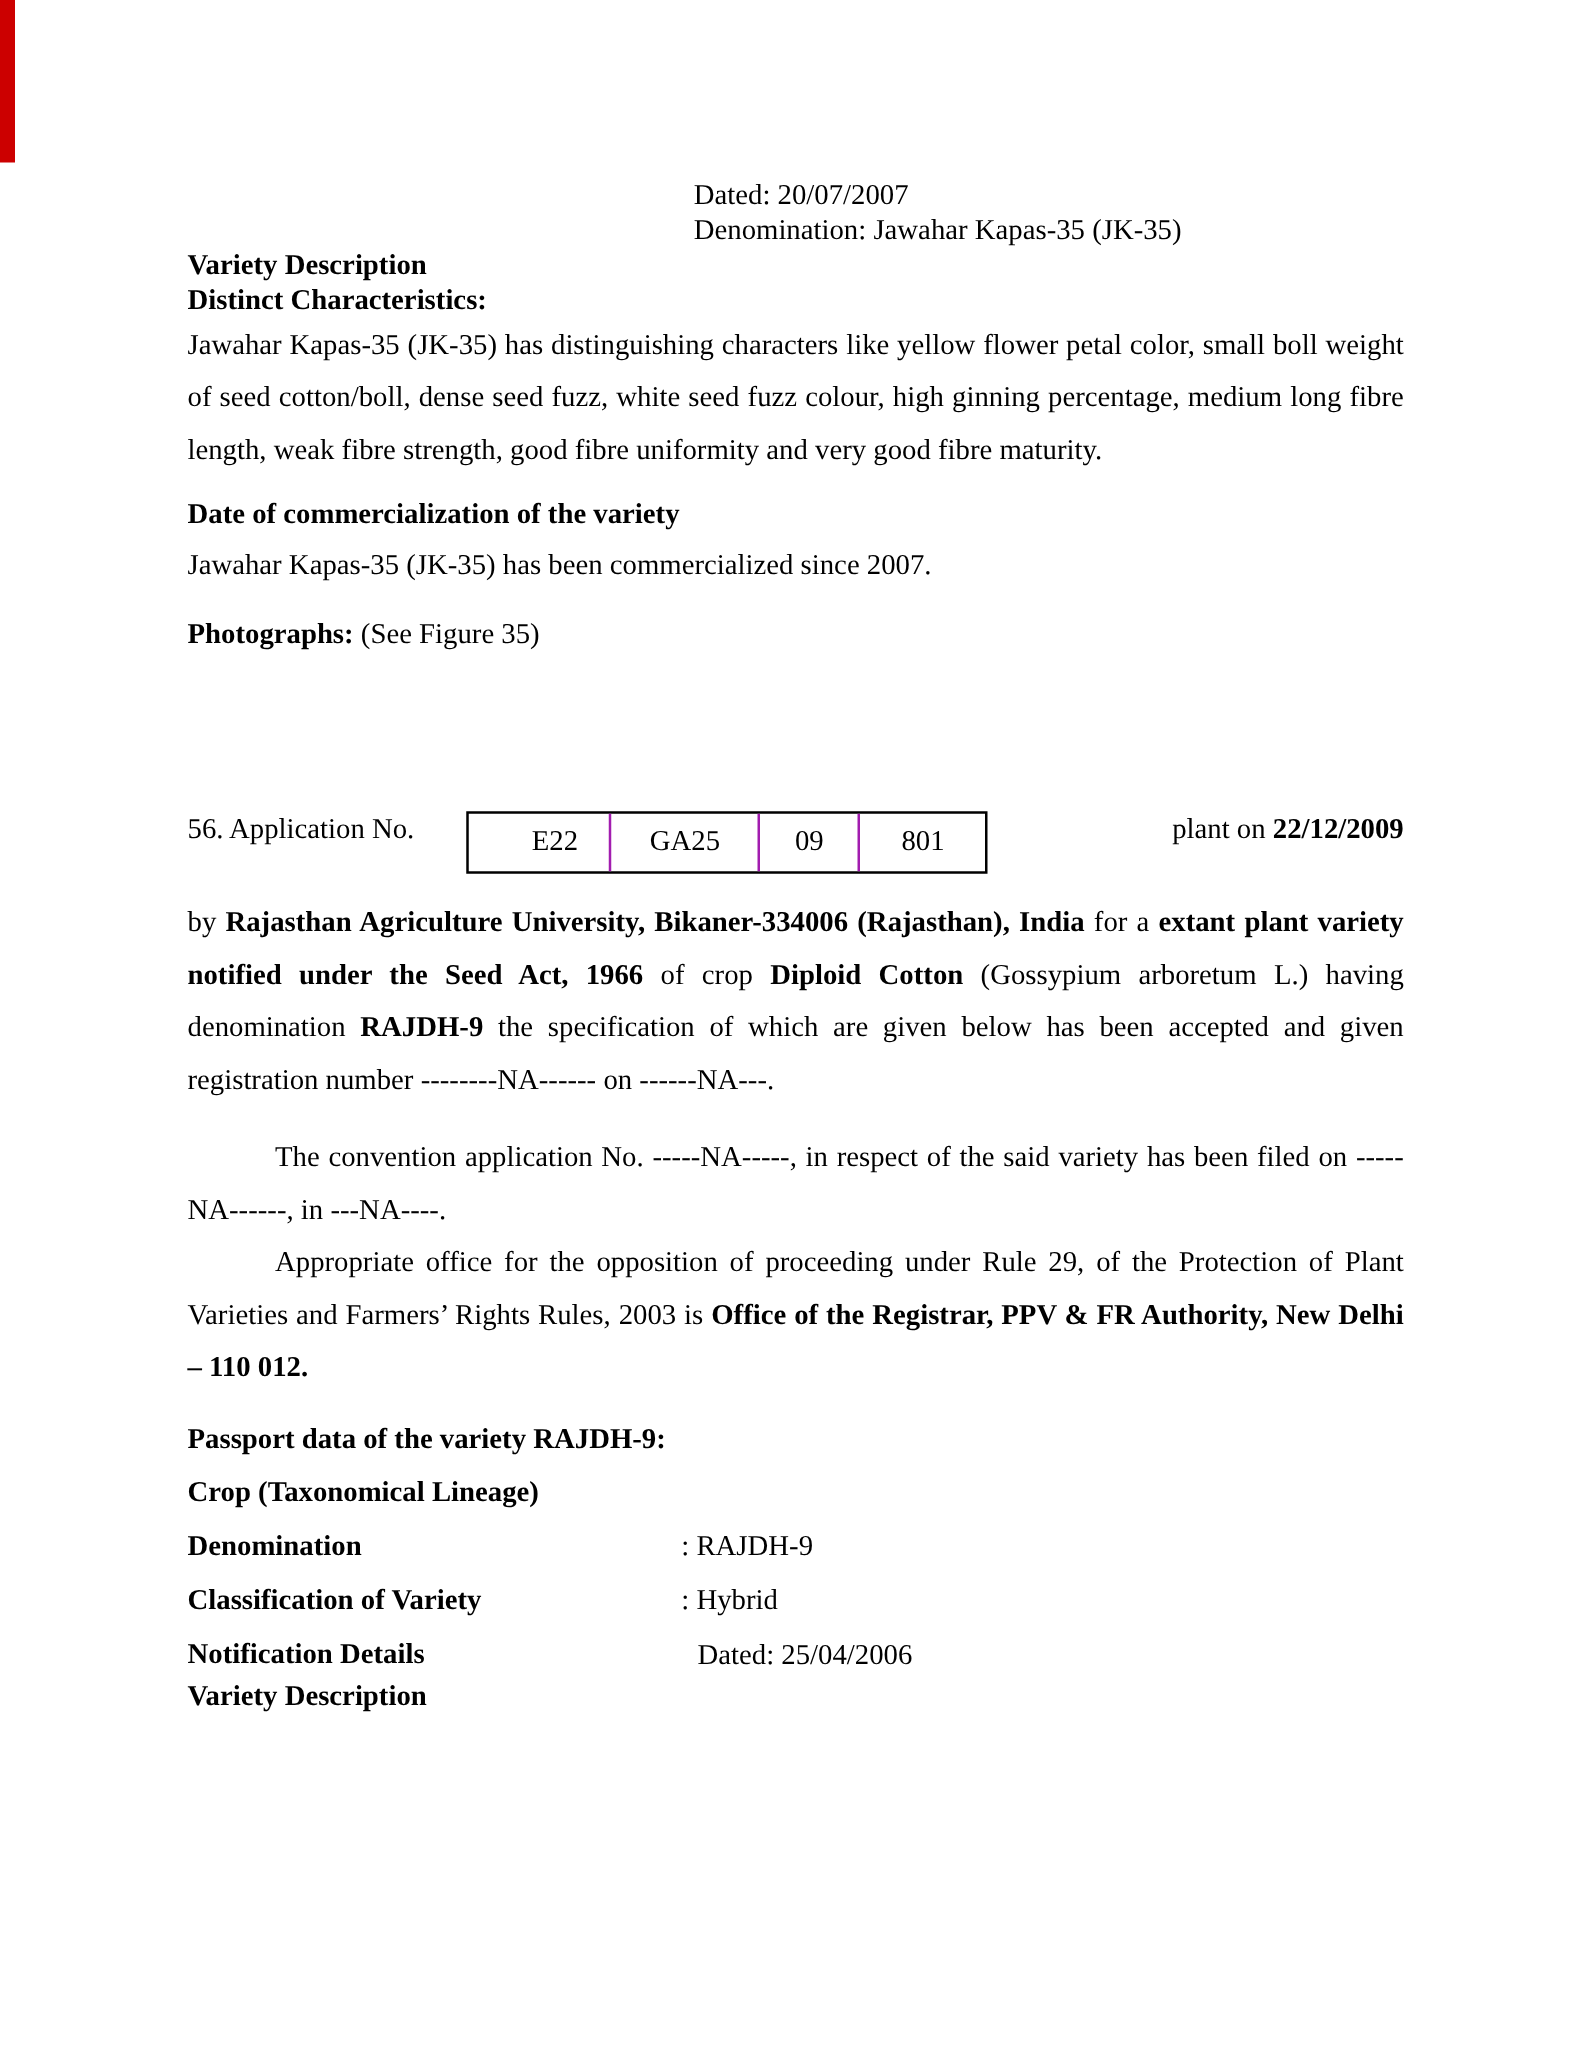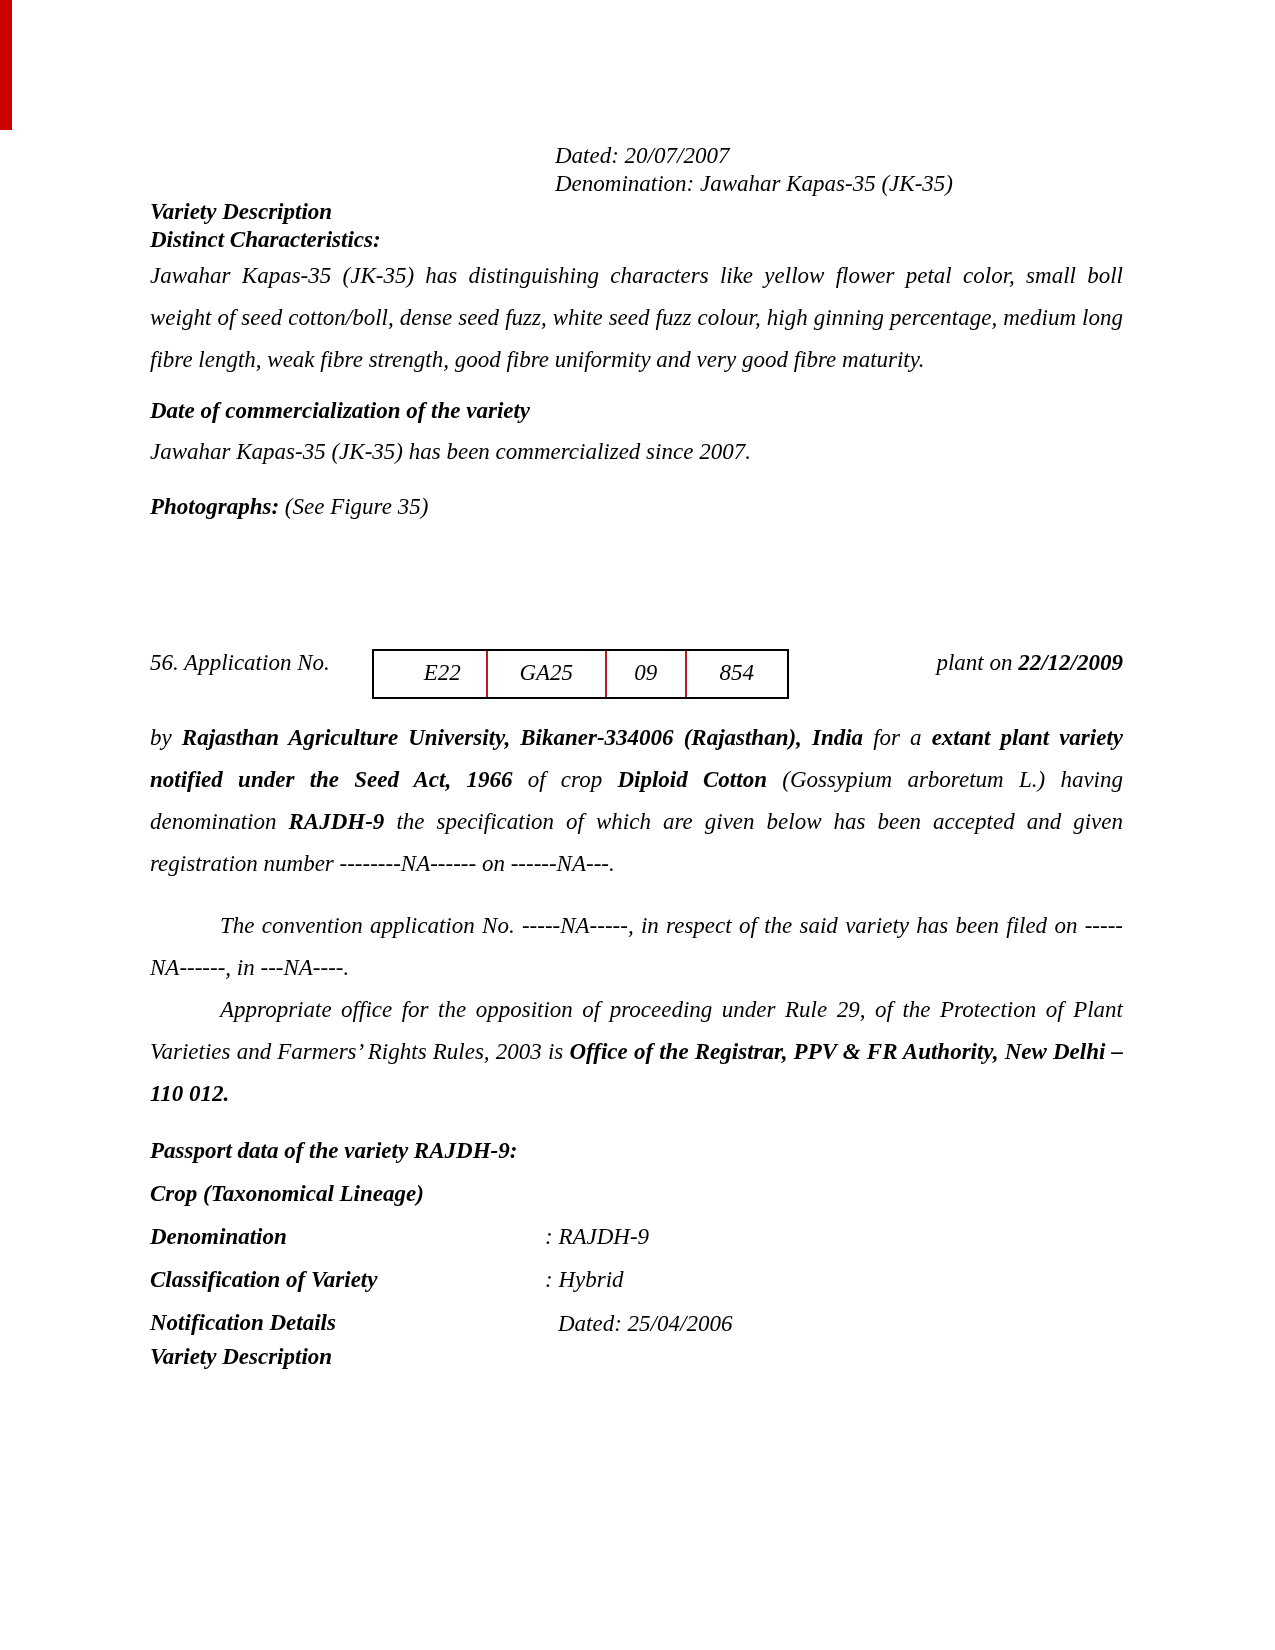--- a/index.html
+++ b/index.html
@@ -7,21 +7,20 @@
   .page {
     position: relative;
     width: 1275px;
     height: 1650px;
     background: #ffffff;
     color: #000000;
     font-family: "Liberation Serif", "DejaVu Serif", serif;
     font-size: 23px;
     padding: 142px 152px 0 150px;
     overflow: hidden;
-    font-style: italic;
   }
   .red-mark {
     position: absolute;
     left: 0; top: 0;
     width: 12px; height: 130px;
     background: #cc0000;
   }
   .line { line-height: 28px; }
   .b { font-weight: bold; }
   .intro { margin-left: 405px; }
@@ -43,21 +42,21 @@
   .app-label { line-height: 28px; white-space: nowrap; }
   .app-table {
     display: flex;
     border: 2px solid #000;
     margin-left: 42px;
   }
   .app-cell {
     height: 46px;
     line-height: 44px;
     text-align: center;
-    border-left: 2px solid #b91c1c;
+    border-left: 2px solid #a21caf;
   }
   .app-cell:first-child { border-left: none; padding-left: 25px; }
   .cell-0 { width: 112px; }
   .cell-1 { width: 119px; }
   .cell-2 { width: 80px; }
   .cell-3 { width: 102px; }
   .filed { margin-left: auto; line-height: 28px; white-space: nowrap; }
   .mt-para56 { margin-top: 18px; }
   .mt-conv { margin-top: 20px; }
   .mt-opp { margin-top: 0px; }
@@ -94,21 +93,21 @@
   <div class="line mt-comm-b">Jawahar Kapas-35 (JK-35) has been commercialized since 2007.</div>
 
   <div class="line mt-photo"><span class="b">Photographs:</span><span> (See Figure 35)</span></div>
 
   <div class="app-row">
     <span class="app-label">56. Application No.</span>
     <div class="app-table">
       <div class="app-cell cell-0">E22</div>
       <div class="app-cell cell-1">GA25</div>
       <div class="app-cell cell-2">09</div>
-      <div class="app-cell cell-3">854</div>
+      <div class="app-cell cell-3">801</div>
     </div>
     <span class="filed"><span>plant on </span><span class="b">22/12/2009</span></span>
   </div>
 
   <p class="para mt-para56"><span>by </span><span class="b">Rajasthan Agriculture University, Bikaner-334006 (Rajasthan), India</span><span> for a </span><span class="b">extant plant variety notified under the Seed Act, 1966</span><span> of crop </span><span class="b">Diploid Cotton</span><span> (Gossypium arboretum L.) having denomination </span><span class="b">RAJDH-9</span><span> the specification of which are given below has been accepted and given registration number --------NA------ on ------NA---.</span></p>
 
   <p class="para para-indent mt-conv">The convention application No. -----NA-----, in respect of the said variety has been filed on -----NA------, in ---NA----.</p>
 
   <p class="para para-indent mt-opp"><span>Appropriate office for the opposition of proceeding under Rule 29, of the Protection of Plant Varieties and Farmers’ Rights Rules, 2003 is </span><span class="b">Office of the Registrar, PPV &amp; FR Authority, New Delhi – 110 012.</span></p>
 

